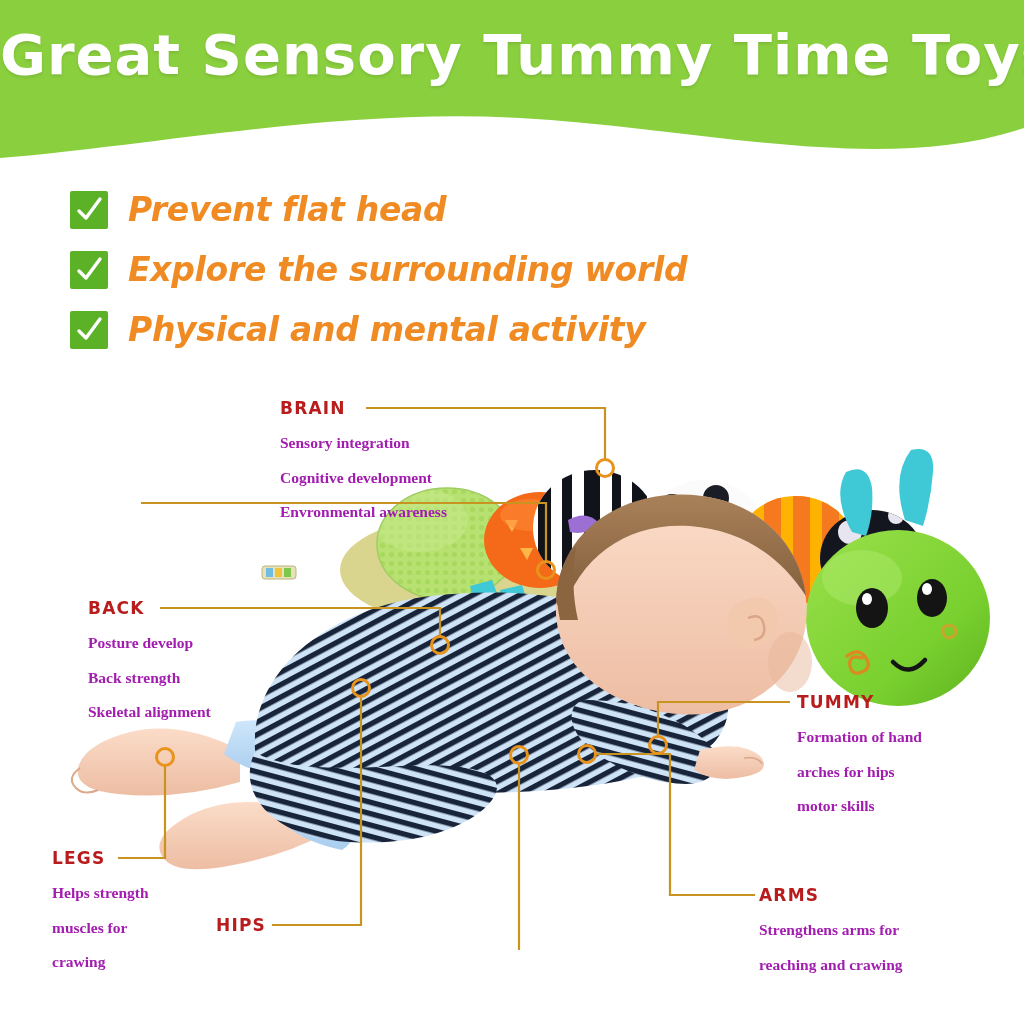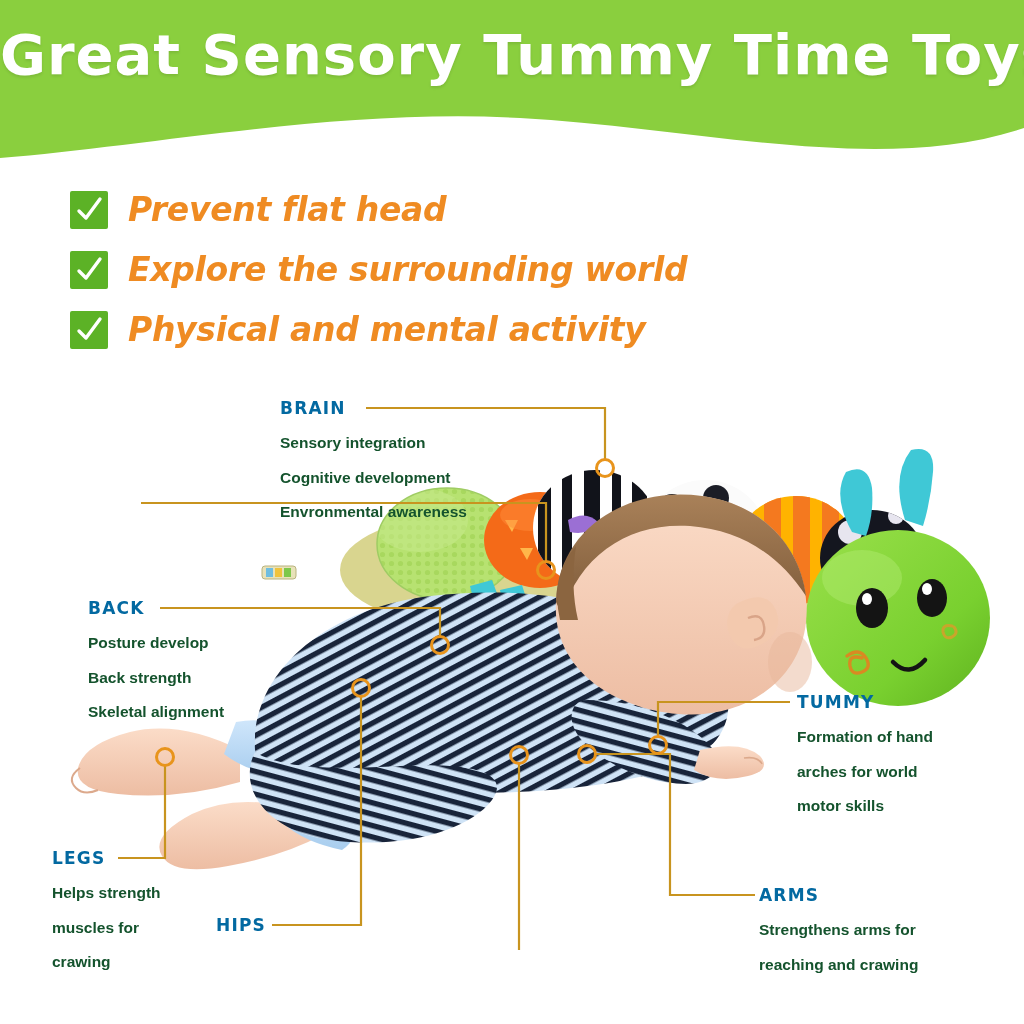--- a/index.html
+++ b/index.html
@@ -26,24 +26,24 @@
   .check-box svg{display:block;}
   .bullet-text{margin-left:20px;color:#EF8B22;font-size:33px;font-weight:bold;
                font-style:italic;font-family:"DejaVu Sans",sans-serif;white-space:nowrap;
                letter-spacing:-.3px;}
 
   
   .photo{position:absolute;left:0;top:370px;width:1024px;height:530px;}
 
   
   .callout{position:absolute;}
-  .callout .c-title{color:#0369a1;font-size:17px;font-weight:bold;letter-spacing:1.2px;
+  .callout .c-title{color:#b91c1c;font-size:17px;font-weight:bold;letter-spacing:1.2px;
                     font-family:"DejaVu Sans",sans-serif;line-height:20px;}
-  .callout .c-line{font-size:15.5px;color:#14532d;line-height:18.5px;font-weight:bold;
-                   font-family:Liberation Sans, sans-serif;white-space:nowrap;margin-top:16px;}
+  .callout .c-line{font-size:15.5px;color:#a21caf;line-height:18.5px;font-weight:bold;
+                   font-family:Liberation Serif, serif;white-space:nowrap;margin-top:16px;}
   .callout .c-body{margin-top:2px;}
 
   .leaders{position:absolute;left:0;top:0;width:1024px;height:1024px;pointer-events:none;}
 </style>
 </head>
 <body>
 
 <div id="page">
 
   <div class="header-wrap">
@@ -316,21 +316,21 @@
       <div class="c-line">Posture develop</div>
       <div class="c-line">Back strength</div>
       <div class="c-line">Skeletal alignment</div>
     </div>
   </div>
 
   <div class="callout" style="left:797px;top:692px;">
     <div class="c-title">TUMMY</div>
     <div class="c-body">
       <div class="c-line">Formation of hand</div>
-      <div class="c-line">arches for world</div>
+      <div class="c-line">arches for hips</div>
       <div class="c-line">motor skills</div>
     </div>
   </div>
 
   <div class="callout" style="left:52px;top:848px;">
     <div class="c-title">LEGS</div>
     <div class="c-body">
       <div class="c-line">Helps strength</div>
       <div class="c-line">muscles for</div>
       <div class="c-line">crawing</div>

